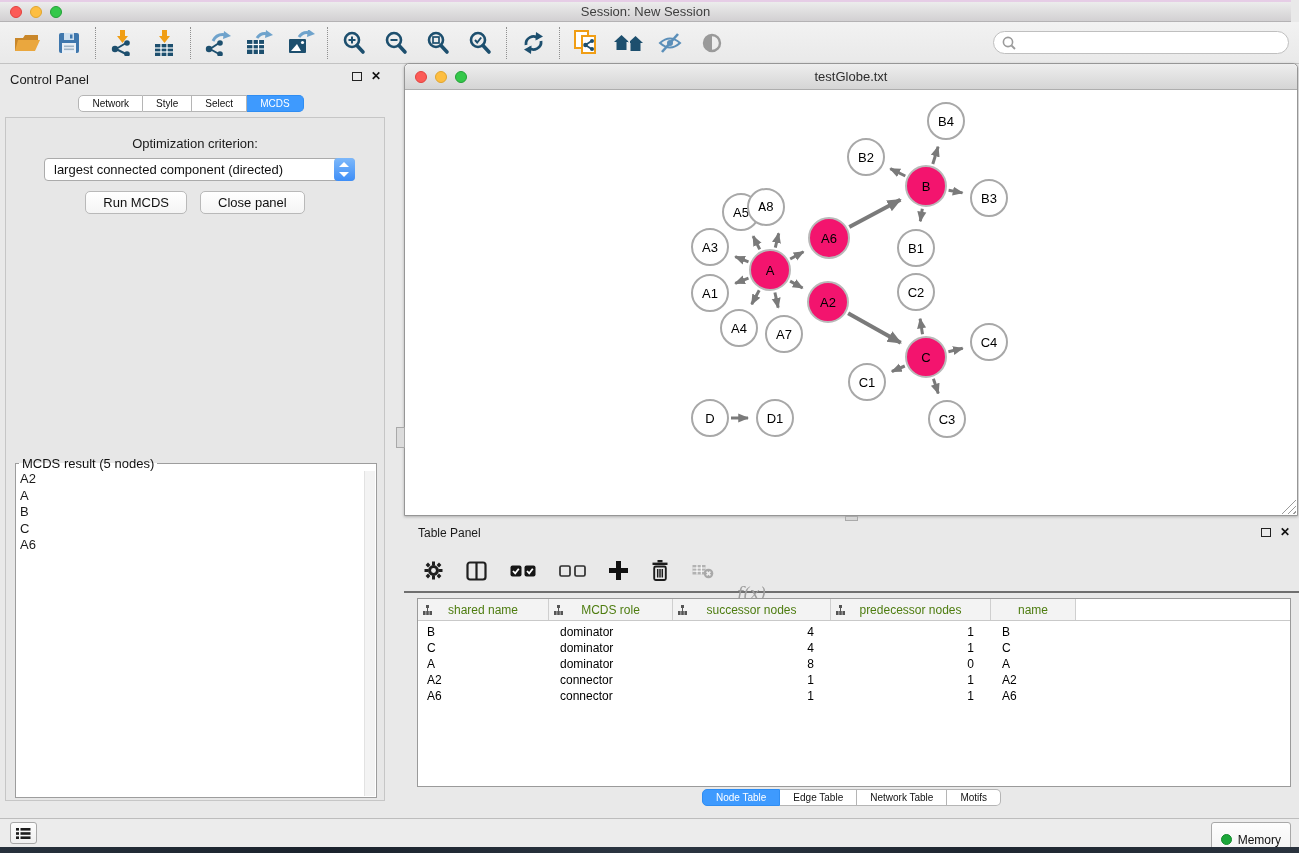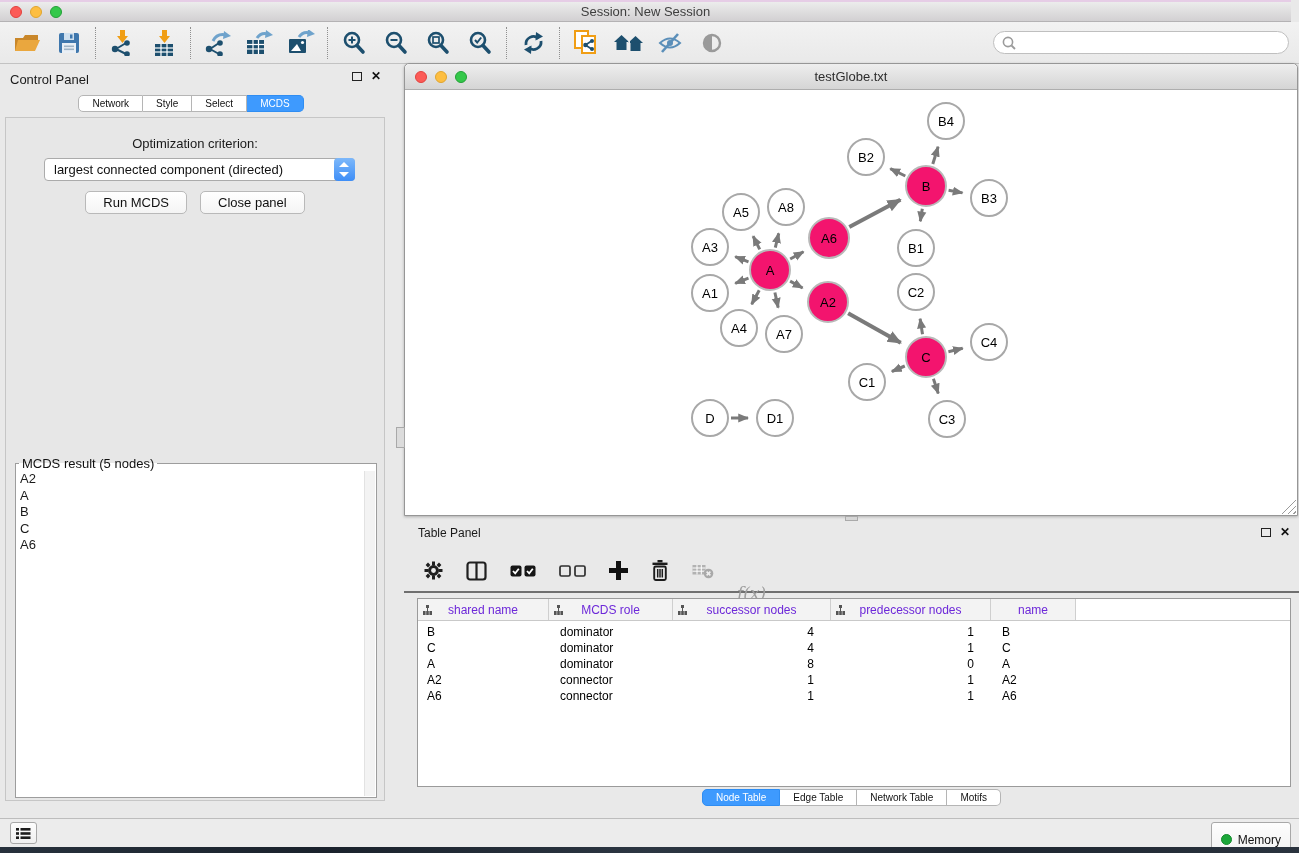--- a/index.html
+++ b/index.html
@@ -78,21 +78,21 @@
   .bottom-handle { position:absolute; left:845px; top:516px; width:13px; height:5px; background:#d6d6d6; border:1px solid #aaa; }
   
   .table-panel { position:absolute; left:404px; top:520px; width:895px; height:298px; }
   .tp-header { position:relative; height:26px; }
   .tp-title { position:absolute; left:14px; top:6px; font-size:12px; }
   .tp-toolbar { position:absolute; left:0; right:0; top:30px; height:43px; display:flex; align-items:center; gap:23px; padding-left:20px; border-bottom:2px solid #6f6f6f; }
   .tp-tool { display:flex; align-items:center; justify-content:center; }
   .fx-label { font-family:"DejaVu Serif", serif; font-style:italic; font-size:17px; color:#9e9e9e;margin-top:44px; }
   .ttable { position:absolute; left:13px; right:8px; top:78px; height:189px; background:#fff; border:1px solid #9a9a9a; overflow:hidden; }
   .thead { display:flex; height:22px; border-bottom:1px solid #c9c9c9; }
-  .thcell { position:relative; background:#f3f3f3; border-right:1px solid #cfcfcf; display:flex; align-items:center; justify-content:center; font-size:12px; color:#6d28d9; }
+  .thcell { position:relative; background:#f3f3f3; border-right:1px solid #cfcfcf; display:flex; align-items:center; justify-content:center; font-size:12px; color:#4d7c0f; }
   .thcell svg { position:absolute; left:5px; top:6px; }
   .trow { display:flex; height:16px; align-items:center; }
   .tcell { font-size:12px; color:#000; overflow:hidden; white-space:nowrap; }
   .c0 { width:131px; padding-left:9px; }
   .c1 { width:124px; padding-left:11px; }
   .c2 { width:158px; text-align:right; padding-right:17px; }
   .c3 { width:160px; text-align:right; padding-right:17px; }
   .c4 { width:85px; padding-left:11px; }
   .tbody { padding-top:3px; }
   .tp-tabs { position:absolute; left:0; right:0; top:269px; display:flex; justify-content:center; }
@@ -371,21 +371,21 @@
           <line x1="326.0" y1="328.0" x2="343.0" y2="328.0" stroke="#7A7A7A" stroke-width="3" marker-end="url(#arrowhead)"></line>
         </svg>
     <div class="gnode mcds" style="left: 344px; top: 159px; height: 42px; width: 42px;">A</div>
         <div class="gnode" style="left: 286px; top: 184px; height: 38px; width: 38px;">A1</div>
         <div class="gnode mcds" style="left: 402px; top: 191px; height: 42px; width: 42px;">A2</div>
         <div class="gnode" style="left: 286px; top: 138px; height: 38px; width: 38px;">A3</div>
         <div class="gnode" style="left: 315px; top: 219px; height: 38px; width: 38px;">A4</div>
         <div class="gnode" style="left: 317px; top: 103px; height: 38px; width: 38px;">A5</div>
         <div class="gnode mcds" style="left: 403px; top: 127px; height: 42px; width: 42px;">A6</div>
         <div class="gnode" style="left: 360px; top: 225px; height: 38px; width: 38px;">A7</div>
-        <div class="gnode" style="left: 362px; top: 98px; height: 38px; width: 38px;">A8</div>
+        <div class="gnode" style="left: 342px; top: 98px; height: 38px; width: 38px; font-family: Liberation Mono, monospace;">A8</div>
         <div class="gnode mcds" style="left: 500px; top: 75px; height: 42px; width: 42px;">B</div>
         <div class="gnode" style="left: 492px; top: 139px; height: 38px; width: 38px;">B1</div>
         <div class="gnode" style="left: 442px; top: 48px; height: 38px; width: 38px;">B2</div>
         <div class="gnode" style="left: 565px; top: 89px; height: 38px; width: 38px;">B3</div>
         <div class="gnode" style="left: 522px; top: 12px; height: 38px; width: 38px;">B4</div>
         <div class="gnode mcds" style="left: 500px; top: 246px; height: 42px; width: 42px;">C</div>
         <div class="gnode" style="left: 443px; top: 273px; height: 38px; width: 38px;">C1</div>
         <div class="gnode" style="left: 492px; top: 183px; height: 38px; width: 38px;">C2</div>
         <div class="gnode" style="left: 523px; top: 310px; height: 38px; width: 38px;">C3</div>
         <div class="gnode" style="left: 565px; top: 233px; height: 38px; width: 38px;">C4</div>

